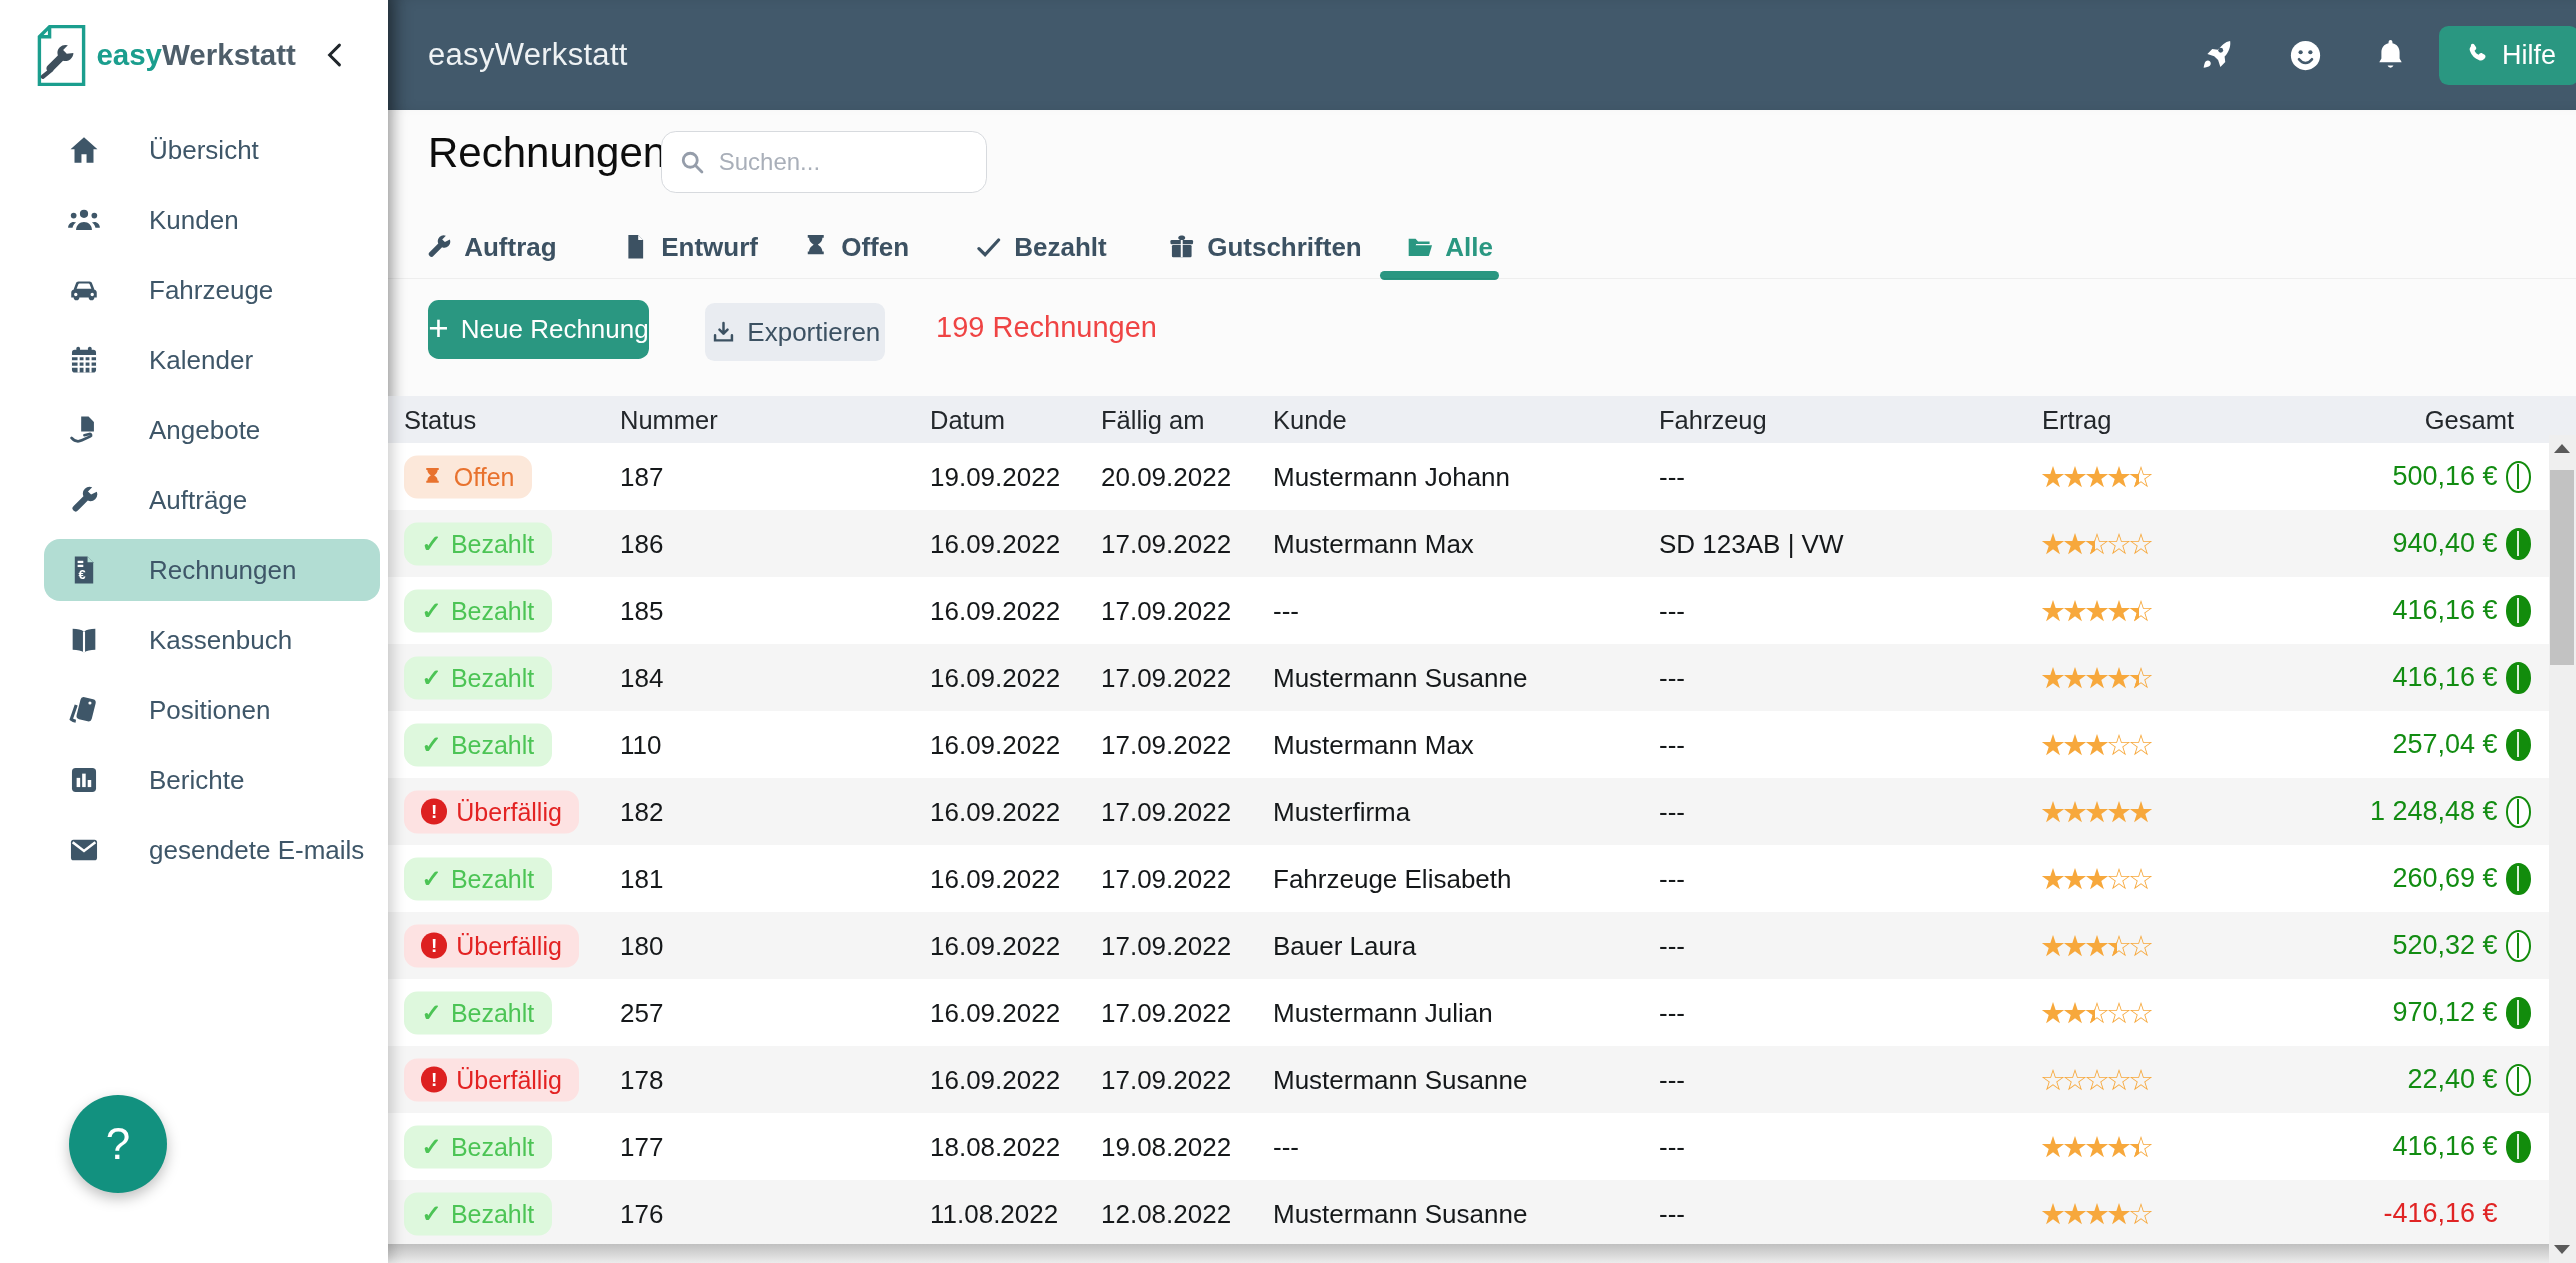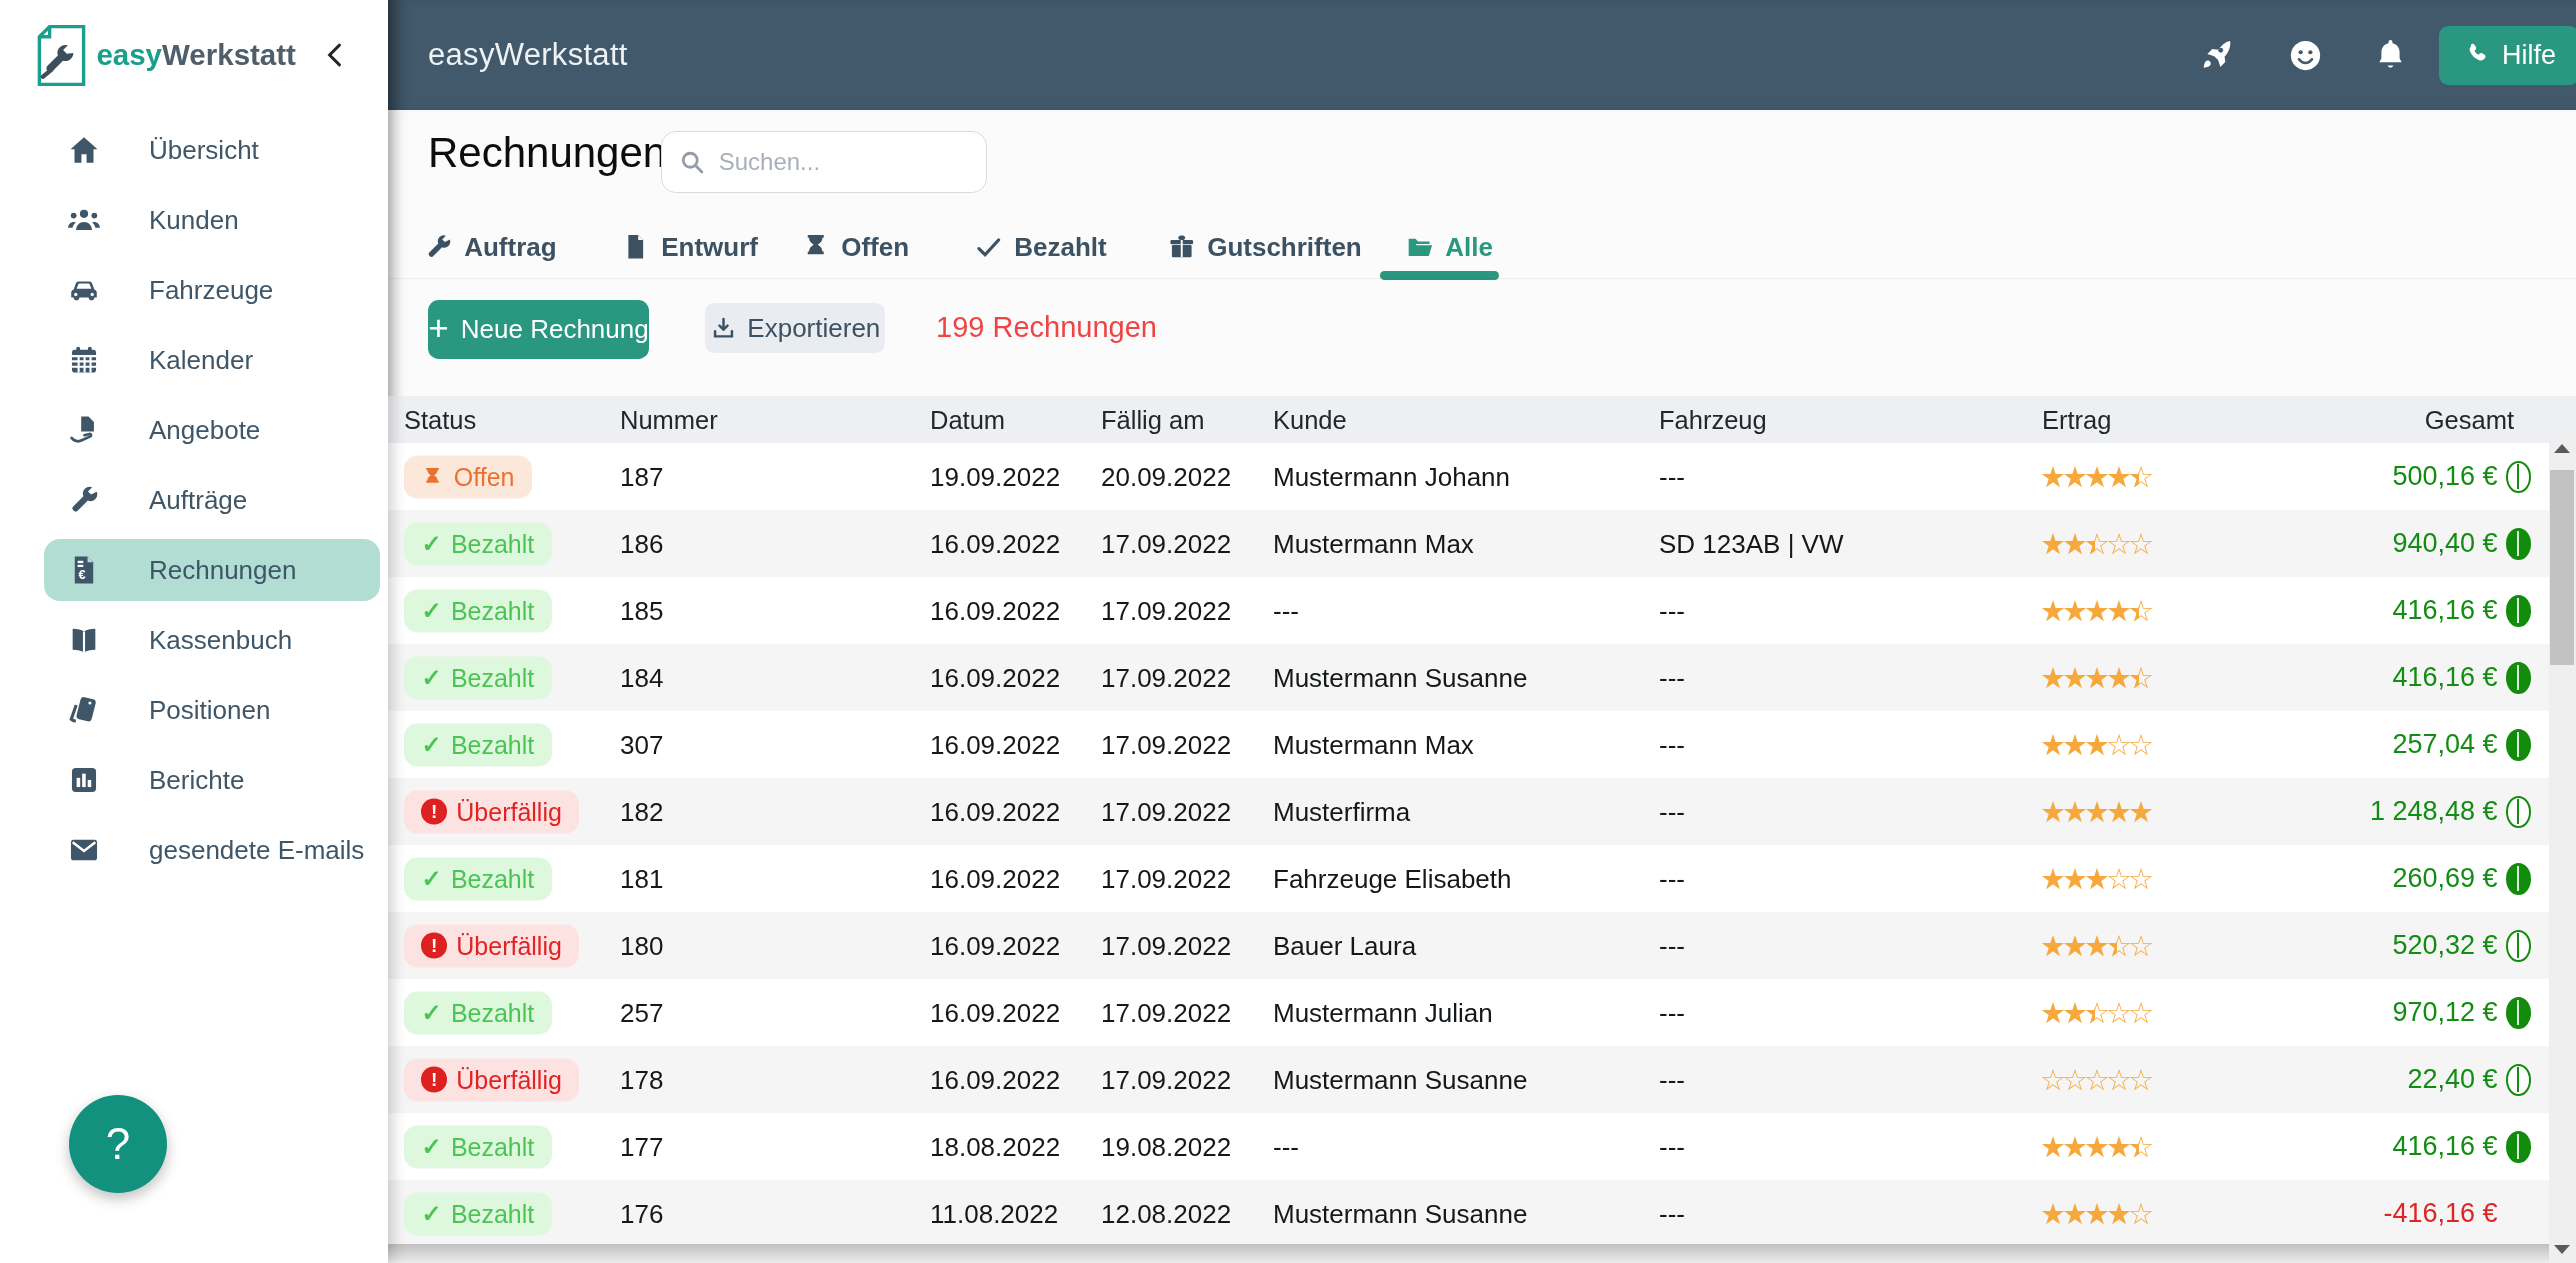--- a/index.html
+++ b/index.html
@@ -38,21 +38,21 @@
   .search-box input::placeholder{color:#a9afb9;}
 
   .tab{position:absolute;top:115px;height:44px;display:flex;align-items:center;gap:10.7px;font-size:26px;font-weight:bold;color:#3c5162;cursor:pointer;}
   .tab svg{width:29.5px;height:29.5px;}
   .tab.active{color:#2a9781;}
   .tab-underline{position:absolute;left:992px;top:161px;width:119px;height:8.7px;border-radius:5.4px;background:#2a9781;}
   .tabs-divider{position:absolute;left:0;top:168px;width:2188px;height:1.3px;background:rgba(0,0,0,.05);}
 
   .btn-new{position:absolute;left:40px;top:190px;width:221px;height:59px;border-radius:10.7px;background:#2a9781;color:#fff;font-size:26px;font-weight:500;display:flex;align-items:center;justify-content:center;gap:12px;cursor:pointer;}
   .btn-new .plus{font-size:35px;font-weight:400;margin-top:-2.7px;}
-  .btn-export{position:absolute;left:317px;top:193px;width:180px;height:50px;border-radius:9.4px;background:#e9ecf1;color:#3c5162;font-size:26px;font-weight:500;display:flex;align-items:center;justify-content:center;gap:10.7px;cursor:pointer;}
+  .btn-export{position:absolute;left:317px;top:193px;width:180px;height:58px;border-radius:9.4px;background:#e9ecf1;color:#3c5162;font-size:26px;font-weight:500;display:flex;align-items:center;justify-content:center;gap:10.7px;cursor:pointer;}
   .btn-export svg{width:27px;height:27px;}
   .count-label{position:absolute;left:548px;top:201px;font-size:29px;font-weight:500;color:#ef4444;}
 
   
   .thead{position:absolute;left:0;top:286px;width:2188px;height:47px;background:#edeff3;color:#23272b;font-size:25.5px;}
   .thead span{position:absolute;top:50%;transform:translateY(-50%);white-space:nowrap;}
   .tbody{position:absolute;left:0;top:333px;width:2188px;}
   .row{position:relative;width:2161px;height:67px;background:#fff;cursor:pointer;}
   .row.alt{background:#f5f5f5;}
   .cell{position:absolute;top:50%;transform:translateY(-50%);font-size:26px;color:#15181a;white-space:nowrap;}
@@ -474,21 +474,21 @@
           </span>
       </div>
 
       <div class="row">
         <span class="cell c-status"><span class="badge bezahlt">
               <span class="bicon">
                 <span class="check">✓</span>
               </span>
               <span>Bezahlt</span>
             </span></span>
-        <span class="cell c-nummer">307</span>
+        <span class="cell c-nummer">110</span>
         <span class="cell c-datum">16.09.2022</span>
         <span class="cell c-faellig">17.09.2022</span>
         <span class="cell c-kunde">Mustermann Max</span>
         <span class="cell c-fahrzeug">---</span>
         <span class="cell c-stars stars">
             <span class="st">
               <span class="base">★</span>
             </span>
             <span class="st">
               <span class="base">★</span>

